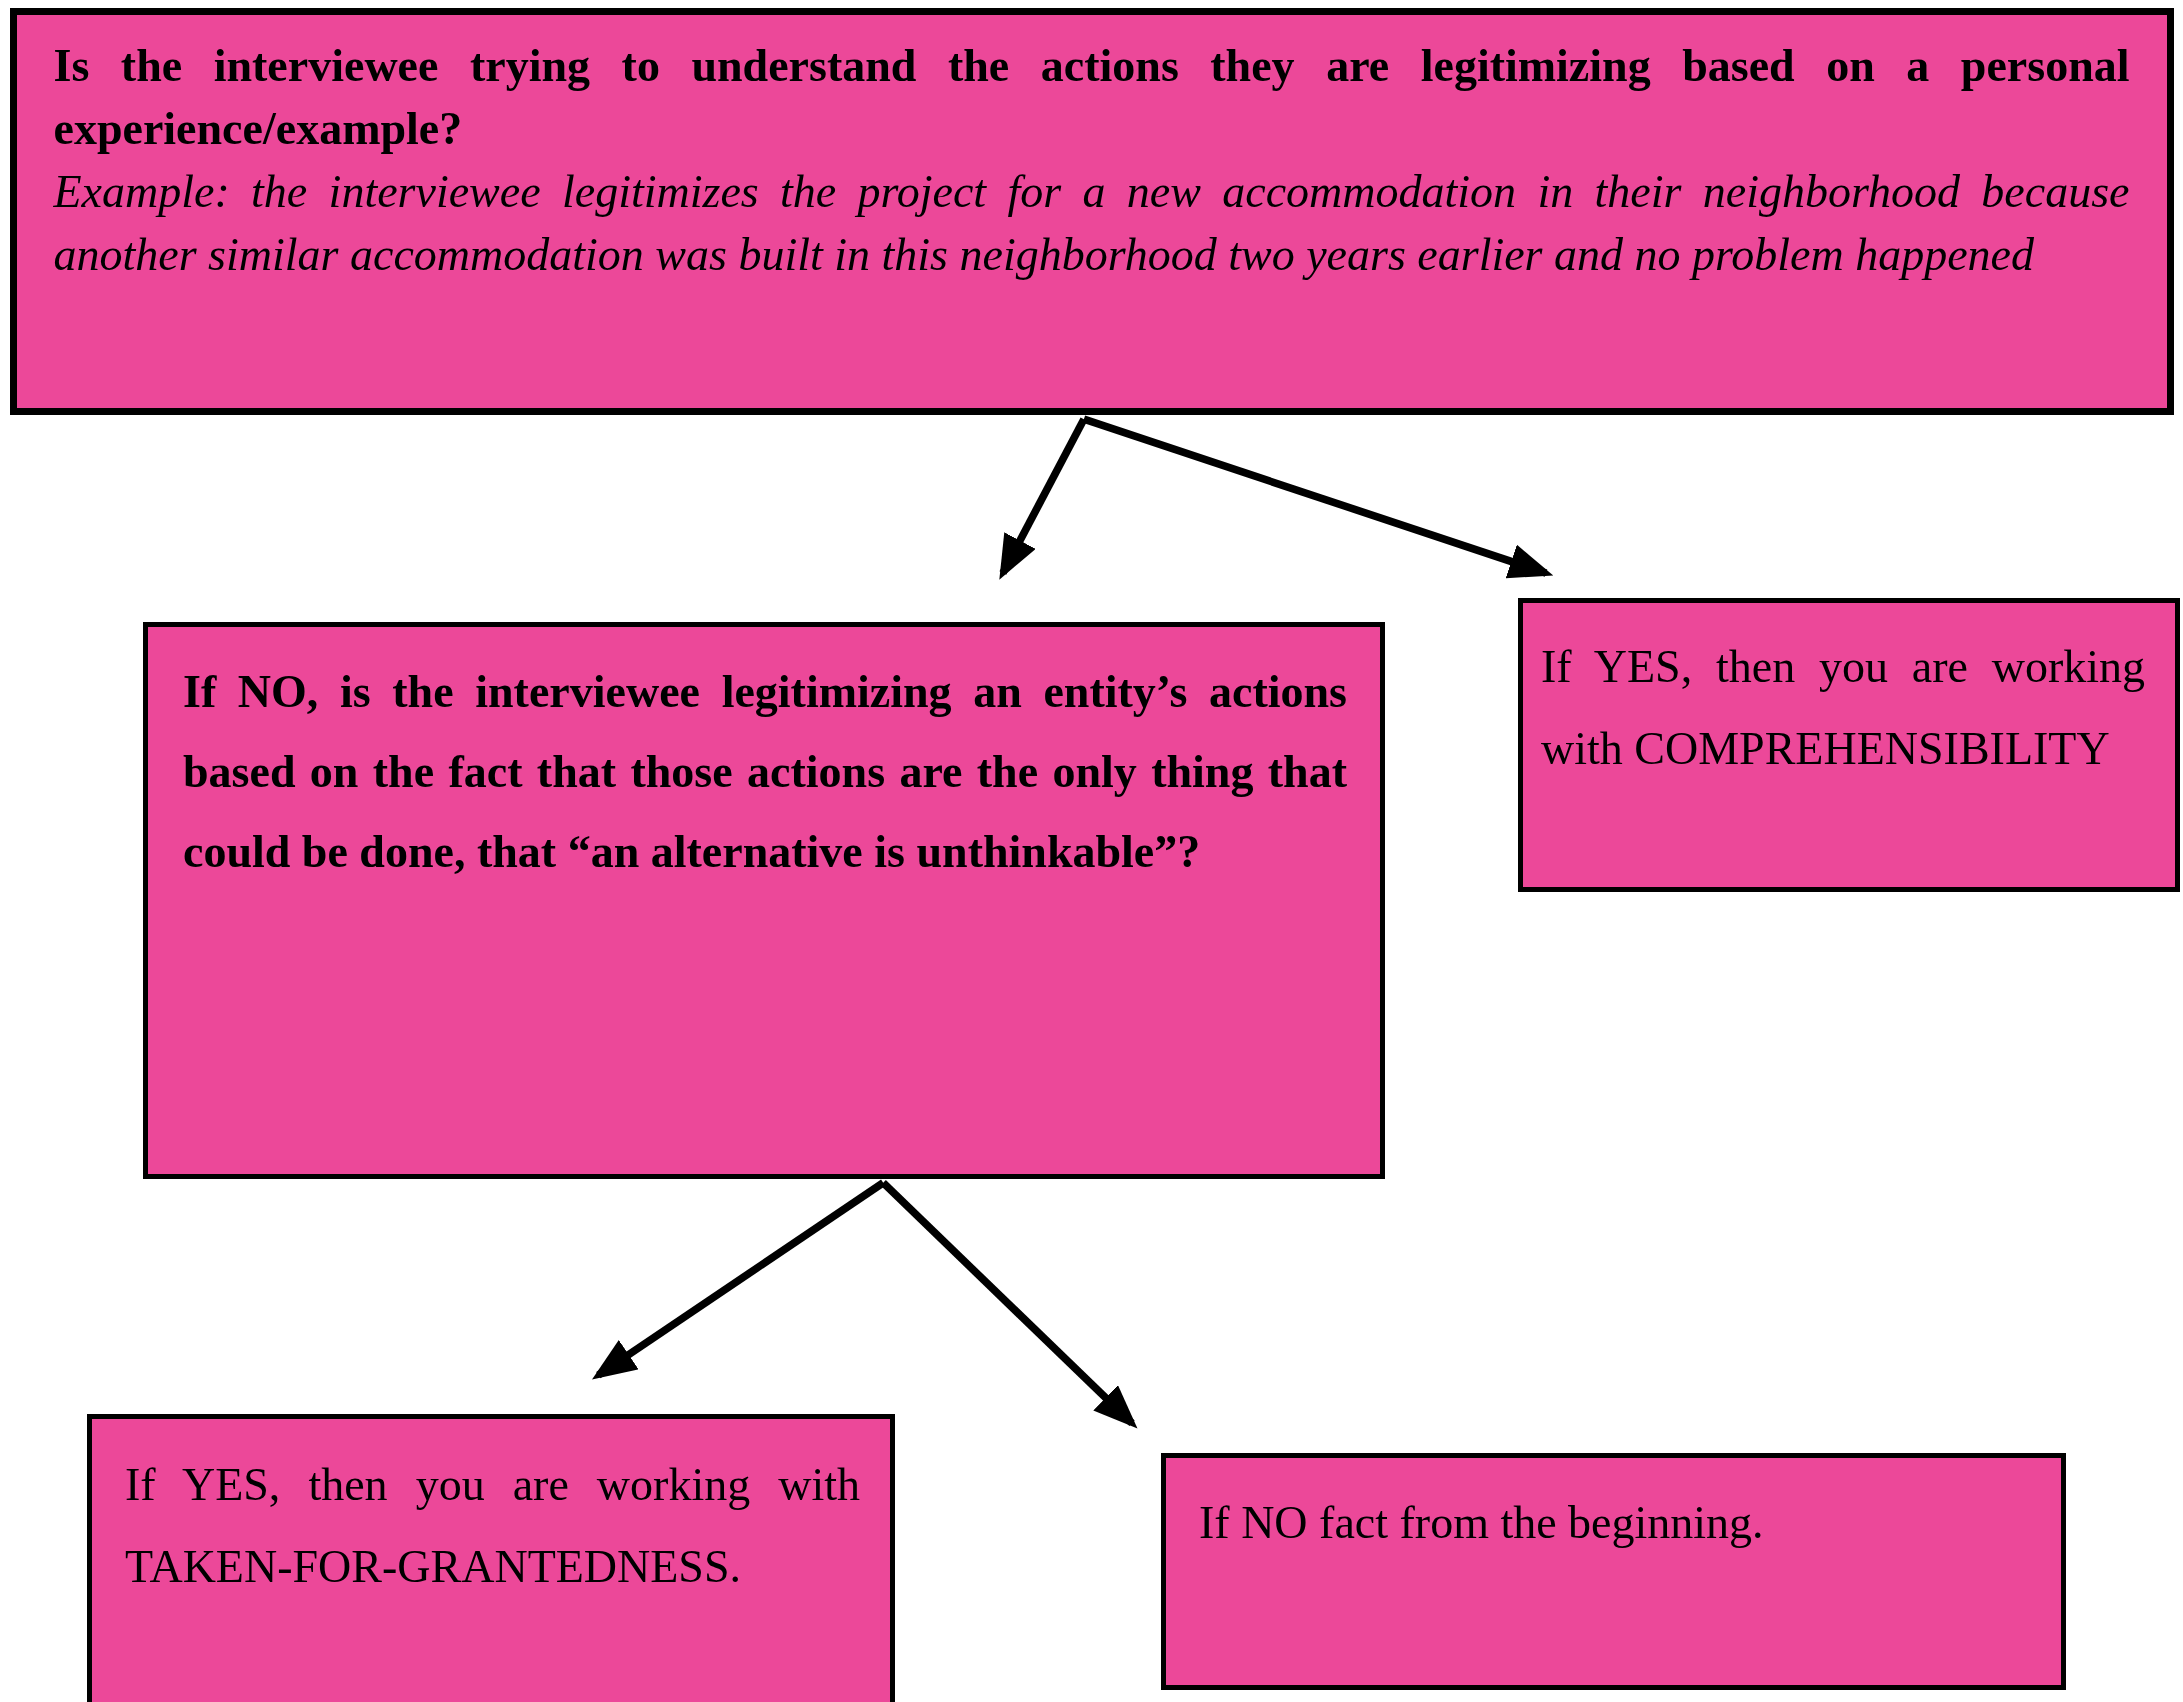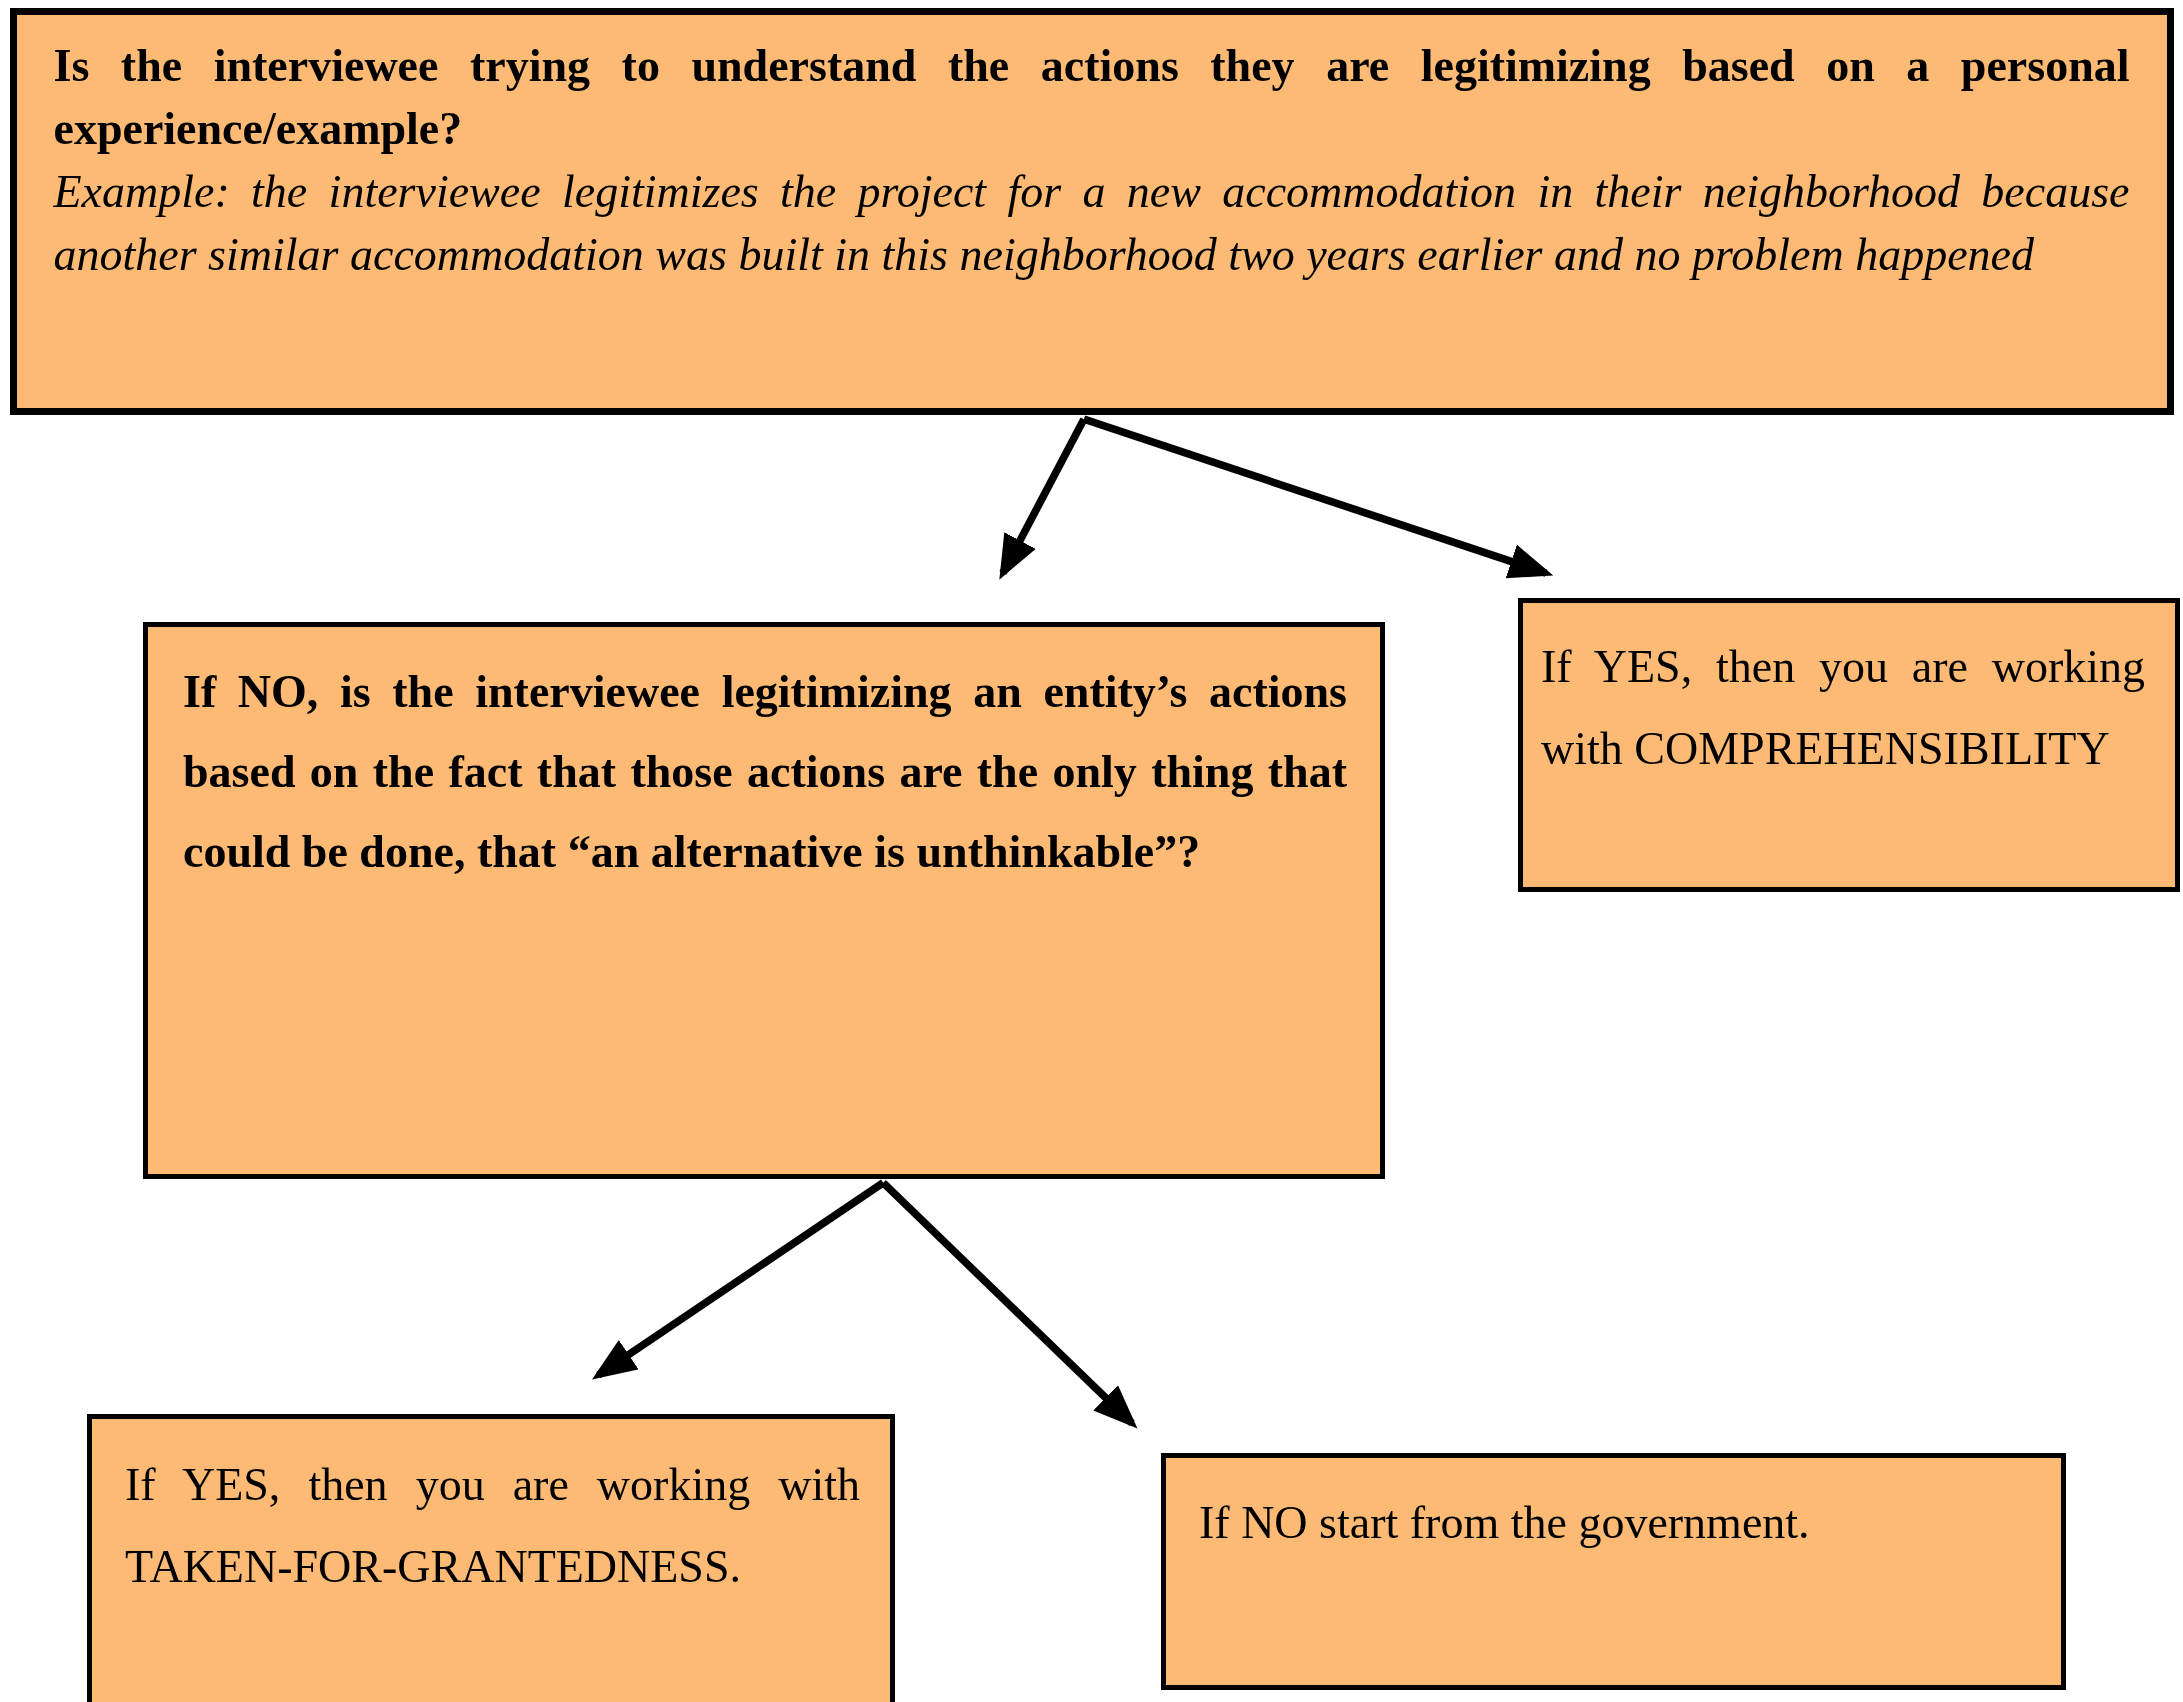--- a/index.html
+++ b/index.html
@@ -9,21 +9,21 @@
     height: 1702px;
     background: #ffffff;
     font-family: "Liberation Serif", "DejaVu Serif", serif;
     color: #000000;
     overflow: hidden;
   }
   .box {
     position: absolute;
     box-sizing: border-box;
     border: 5.7px solid #000000;
-    background: #fdba74;
+    background: #ec4899;
   }
   .box p { margin: 0; }
   .q  { font-weight: bold; text-align: justify; }
   .ex { font-style: italic; text-align: justify; }
   .plain { font-weight: normal; text-align: justify; }
 
   #top-box {
     left: 9.5px; top: 7.6px; width: 2164px; height: 407px;
     border-width: 7px;
     padding: 19px 37px 0 37px;
@@ -72,21 +72,21 @@
 
   <div class="box" id="mid-right-box">
     <p class="plain">If YES, then you are working with COMPREHENSIBILITY</p>
   </div>
 
   <div class="box" id="bottom-left-box">
     <p class="plain">If YES, then you are working with TAKEN-FOR-GRANTEDNESS.</p>
   </div>
 
   <div class="box" id="bottom-right-box">
-    <p class="plain">If NO start from the government.</p>
+    <p class="plain">If NO fact from the beginning.</p>
   </div>
 
   <svg id="arrow-layer" width="2183" height="1702" viewBox="0 0 3448 2688" xmlns="http://www.w3.org/2000/svg">
     <defs>
       <marker id="ah" markerUnits="userSpaceOnUse" markerWidth="70" markerHeight="56" refX="58" refY="28" orient="auto">
         <path d="M0,0 L70,28 L0,56 Z" fill="#000000"></path>
       </marker>
     </defs>
     <line x1="1712" y1="662" x2="1584" y2="905" stroke="#000000" stroke-width="12" marker-end="url(#ah)"></line>
     <line x1="1712" y1="662" x2="2442" y2="905" stroke="#000000" stroke-width="12" marker-end="url(#ah)"></line>

